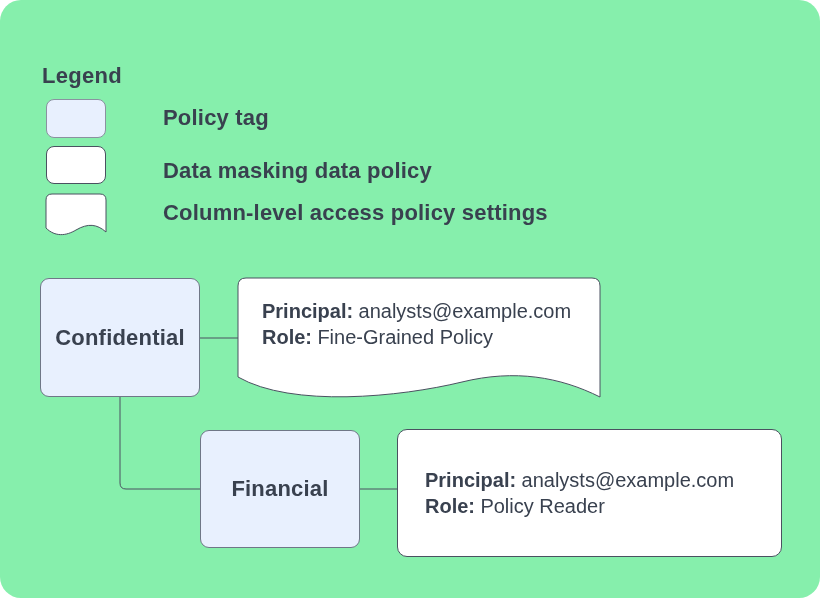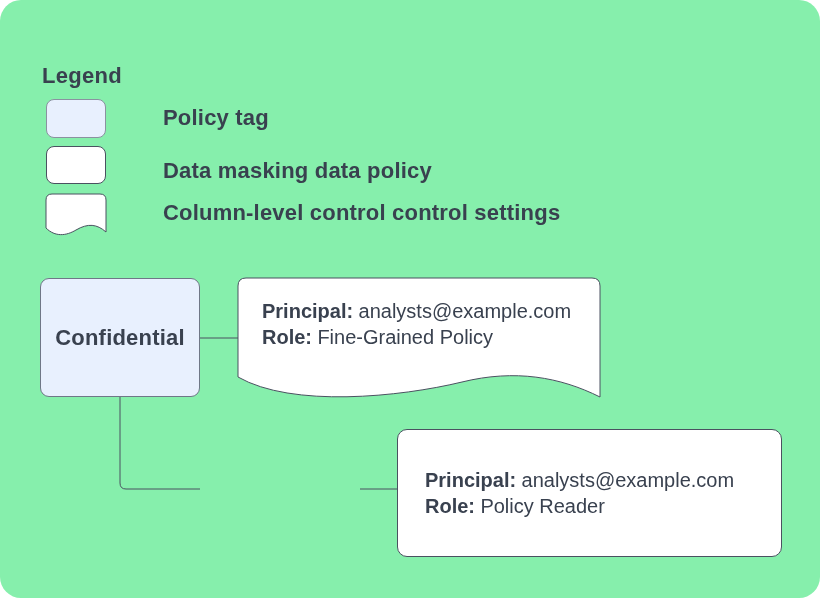--- a/index.html
+++ b/index.html
@@ -124,38 +124,41 @@
 
   <div class="abs swatch swatch-blue"></div>
   <div class="abs legend-label" style="top:105px">Policy tag</div>
 
   <div class="abs swatch swatch-white"></div>
   <div class="abs legend-label" style="top:158px">Data masking data policy</div>
 
   <svg class="abs doc-svg" style="left:44px;top:192px" width="66" height="48" viewBox="0 0 66 48">
     <path class="shape" d="M 8 2 H 56 Q 62 2 62 8 V 40 C 53 32 44 31 32 38 C 22 44 11 45 2 36 V 8 Q 2 2 8 2 Z"></path>
   </svg>
-  <div class="abs legend-label" style="top:200px">Column-level control control settings</div>
+  <div class="abs legend-label" style="top:200px">Column-level access policy settings</div>
 
   <div class="abs node node-confidential">
     <span>Confidential</span>
   </div>
 
   <svg class="abs doc-svg" style="left:236px;top:276px" width="368" height="136" viewBox="0 0 368 136">
     <path class="shape" d="M 10 2 H 356 Q 364 2 364 10 V 121 C 324 101 279 93 226 106 C 164 121 56 132 2 101 V 10 Q 2 2 10 2 Z"></path>
   </svg>
   <div class="abs doc-text">
     <div class="line">
       <span class="lbl">Principal:</span><span class="val">analysts@example.com</span>
     </div>
     <div class="line">
       <span class="lbl">Role:</span><span class="val">Fine-Grained Policy</span>
     </div>
   </div>
 
+  <div class="abs node node-financial">
+    <span>Financial</span>
+  </div>
 
   <div class="abs policy-box">
     <div class="line">
       <span class="lbl">Principal:</span><span class="val">analysts@example.com</span>
     </div>
     <div class="line">
       <span class="lbl">Role:</span><span class="val">Policy Reader</span>
     </div>
   </div>
 

